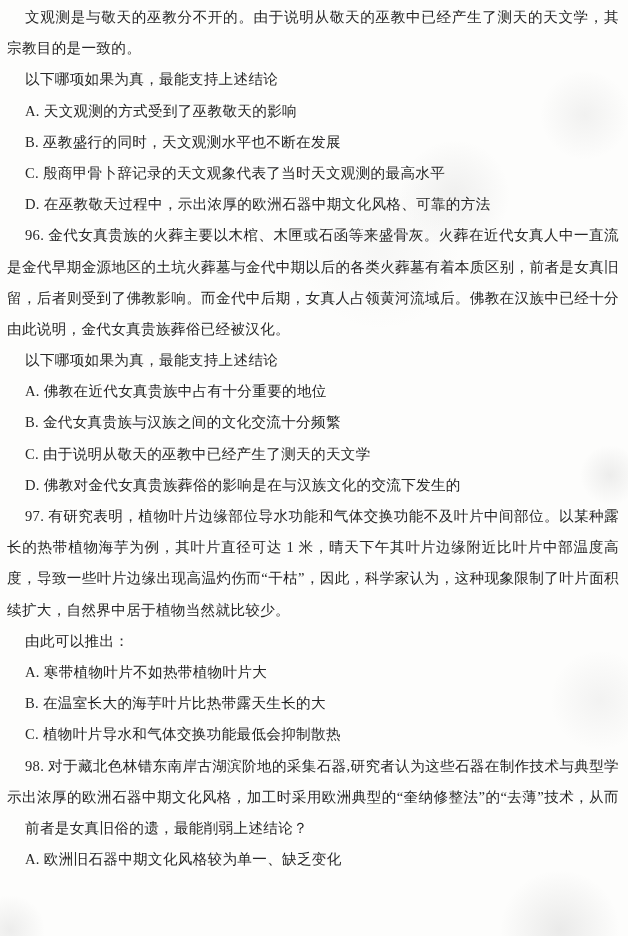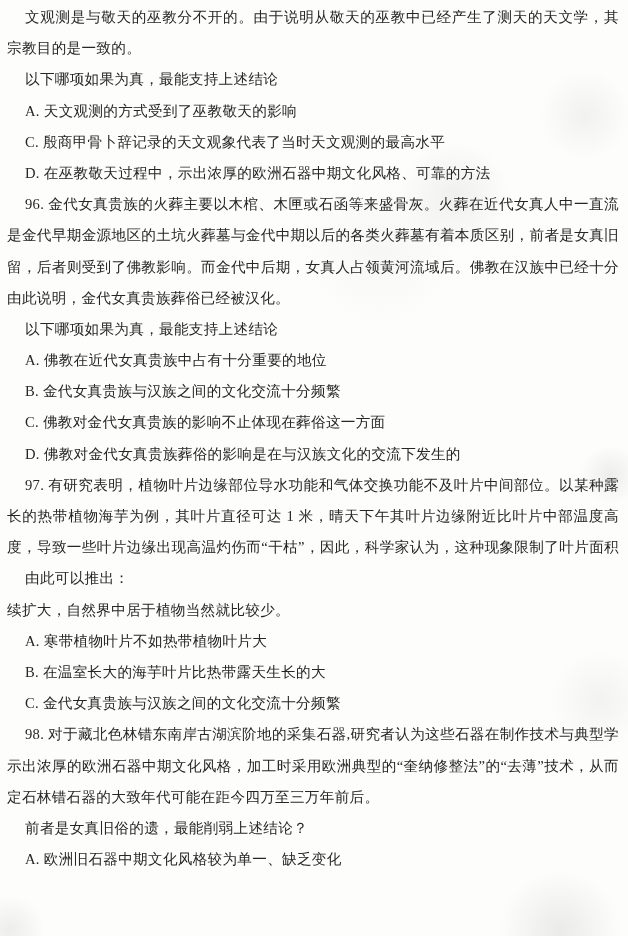--- a/index.html
+++ b/index.html
@@ -49,48 +49,48 @@
 </head>
 <body>
 
 <div class="page">
 
   <section>
     <div class="line ind fill">文观测是与敬天的巫教分不开的。由于说明从敬天的巫教中已经产生了测天的天文学，其通天的</div>
     <div class="line">宗教目的是一致的。</div>
     <div class="line ind">以下哪项如果为真，最能支持上述结论</div>
     <div class="line ind">A. 天文观测的方式受到了巫教敬天的影响</div>
+    <div class="line ind">B. 巫教盛行的同时，天文观测水平也不断在发展</div>
     <div class="line ind">C. 殷商甲骨卜辞记录的天文观象代表了当时天文观测的最高水平</div>
     <div class="line ind">D. 在巫教敬天过程中，示出浓厚的欧洲石器中期文化风格、可靠的方法</div>
   </section>
 
   <section>
     <div class="line ind fill">96. 金代女真贵族的火葬主要以木棺、木匣或石函等来盛骨灰。火葬在近代女真人中一直流行，但</div>
     <div class="line fill">是金代早期金源地区的土坑火葬墓与金代中期以后的各类火葬墓有着本质区别，前者是女真旧俗的遗</div>
     <div class="line fill">留，后者则受到了佛教影响。而金代中后期，女真人占领黄河流域后。佛教在汉族中已经十分盛行，</div>
     <div class="line">由此说明，金代女真贵族葬俗已经被汉化。</div>
     <div class="line ind">以下哪项如果为真，最能支持上述结论</div>
     <div class="line ind">A. 佛教在近代女真贵族中占有十分重要的地位</div>
     <div class="line ind">B. 金代女真贵族与汉族之间的文化交流十分频繁</div>
-    <div class="line ind">C. 佛教对金代女真贵族的影响不止体现在葬俗这一方面</div>
+    <div class="line ind">C. 由于说明从敬天的巫教中已经产生了测天的天文学</div>
     <div class="line ind">D. 佛教对金代女真贵族葬俗的影响是在与汉族文化的交流下发生的</div>
   </section>
 
   <section>
     <div class="line ind fill">97. 有研究表明，植物叶片边缘部位导水功能和气体交换功能不及叶片中间部位。以某种露天生</div>
     <div class="line fill">长的热带植物海芋为例，其叶片直径可达 1 米，晴天下午其叶片边缘附近比叶片中部温度高 8.8 摄氏</div>
     <div class="line fill">度，导致一些叶片边缘出现高温灼伤而“干枯”，因此，科学家认为，这种现象限制了叶片面积的继</div>
+    <div class="line">续扩大，自然界中居于植物当然就比较少。</div>
     <div class="line ind">由此可以推出：</div>
-    <div class="line">续扩大，自然界中居于植物当然就比较少。</div>
     <div class="line ind">A. 寒带植物叶片不如热带植物叶片大</div>
     <div class="line ind">B. 在温室长大的海芋叶片比热带露天生长的大</div>
-    <div class="line ind">C. 金代女真贵族与汉族之间的文化交流十分频繁</div>
+    <div class="line ind">C. 植物叶片导水和气体交换功能最低会抑制散热</div>
   </section>
 
   <section>
     <div class="line ind fill">98. 对于藏北色林错东南岸古湖滨阶地的采集石器,研究者认为这些石器在制作技术与典型学上显</div>
     <div class="line fill">示出浓厚的欧洲石器中期文化风格，加工时采用欧洲典型的“奎纳修整法”的“去薄”技术，从而认</div>
-    <div class="line">定石林错石器的大致年代可能在距今四万至三万年前后。</div>
     <div class="line ind">前者是女真旧俗的遗，最能削弱上述结论？</div>
     <div class="line ind">A. 欧洲旧石器中期文化风格较为单一、缺乏变化</div>
   </section>
 
 </div>
 
 </body></html>

